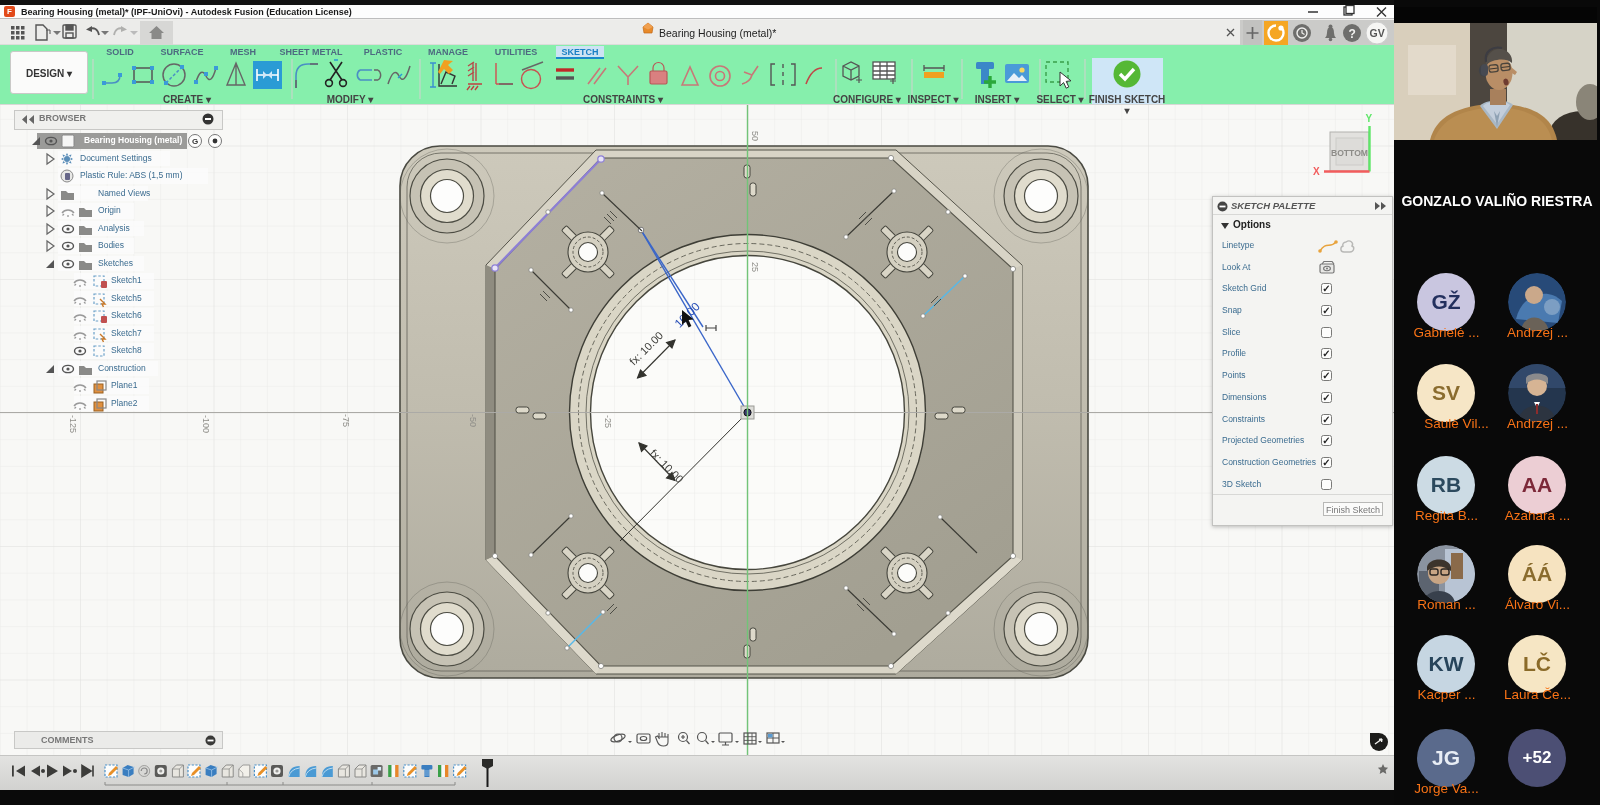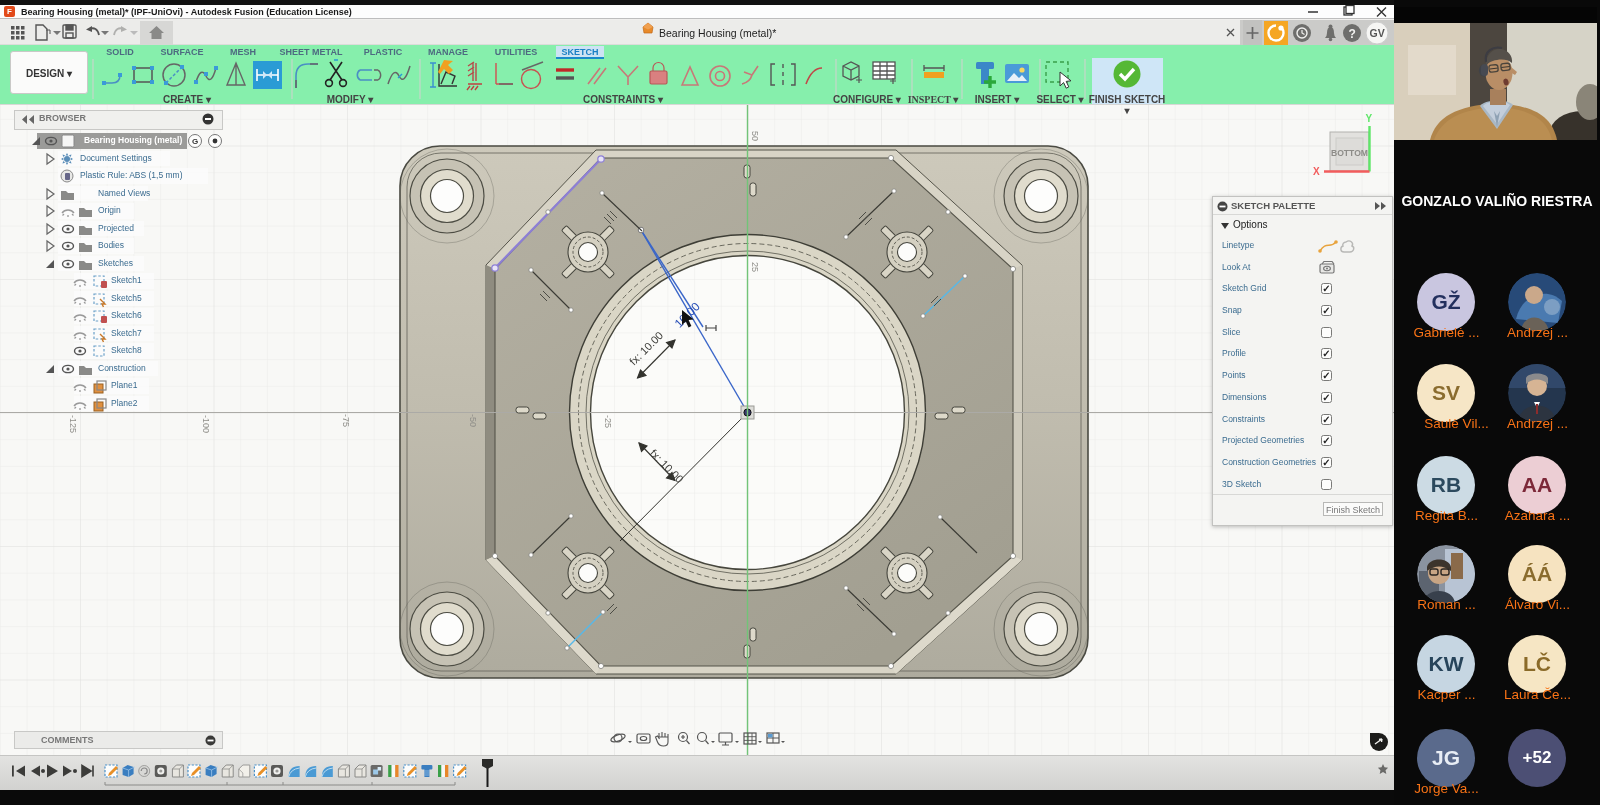--- a/index.html
+++ b/index.html
@@ -31,22 +31,22 @@
 #browser { position:absolute; left:14px; top:110px; width:209px; }
 #bheader { height:20px; background:#f0f0ee; border:1px solid #c8c8c6; font-size:9px; color:#777;
   font-weight:bold; line-height:15px; padding-left:24px; position:relative; }
 .brow { position:relative; height:17.5px; font-size:8.5px; color:#3a6b8f; line-height:17.5px; white-space:nowrap; }
 .brow .bg { position:absolute; left:0; top:1px; bottom:1px; background:rgba(252,252,252,0.75); }
 .brow span { position:relative; }
 
 #palette { position:absolute; left:1212px; top:196px; width:181px; height:330px;
   background:#f4f4f2; border:1px solid #c2c2c0; box-shadow:0 1px 4px rgba(0,0,0,0.25); }
 #palette .phead { height:18px; border-bottom:1px solid #d8d8d6; font-size:9.5px; color:#555;
-  font-weight:bold; line-height:18px; padding-left:18px; position:relative; }
-#palette .popts { height:20px; font-size:10px; font-weight:normal; color:#222; line-height:20px; padding-left:20px; }
+  font-weight:bold; line-height:18px; padding-left:18px; position:relative;font-style:italic; }
+#palette .popts { height:20px; font-size:10px; font-weight:bold; color:#222; line-height:20px; padding-left:20px; }
 .prow { position:relative; height:21.7px; font-size:8.5px; color:#3a6b8f; line-height:21.7px; padding-left:9px; }
 .pchk { position:absolute; left:108px; top:5px; width:11px; height:11px; background:#fdfdfc;
   border:1.5px solid #7a7a78; border-radius:2.5px; font-size:10px; line-height:9px; color:#222;
   text-align:center; font-weight:bold; }
 #finishbtn { position:absolute; right:9px; bottom:9px; width:60px; height:14px; background:#fbfbfa;
   border:1px solid #b8b8b6; font-size:9px; white-space:nowrap; color:#777; text-align:center; line-height:14px; }
 
 #comments { position:absolute; left:14px; top:731px; width:209px; height:18px; background:#ebebe9;
   border:1px solid #c8c8c6; font-size:9px; font-weight:bold; color:#777; line-height:16px; padding-left:26px; }
 #timeline { position:absolute; left:0; top:755px; width:1394px; height:35px;
@@ -140,21 +140,21 @@
     <div class="rtab" style="left:272px;width:78px;">SHEET METAL</div>
     <div class="rtab" style="left:356px;width:54px;">PLASTIC</div>
     <div class="rtab" style="left:420px;width:56px;">MANAGE</div>
     <div class="rtab" style="left:482px;width:68px;">UTILITIES</div>
     <div class="rtab act" style="left:556px;width:48px;">SKETCH</div>
     <div id="designbtn">DESIGN ▾</div>
     <div class="glabel" style="left:152px;width:70px;">CREATE ▾</div>
     <div class="glabel" style="left:315px;width:70px;">MODIFY ▾</div>
     <div class="glabel" style="left:573px;width:100px;">CONSTRAINTS ▾</div>
     <div class="glabel" style="left:832px;width:70px;">CONFIGURE ▾</div>
-    <div class="glabel" style="left:903px;width:60px;font-family:Liberation Serif, serif;">INSPECT ▾</div>
+    <div class="glabel" style="left:903px;width:60px;">INSPECT ▾</div>
     <div class="glabel" style="left:967px;width:60px;">INSERT ▾</div>
     <div class="glabel" style="left:1030px;width:60px;">SELECT ▾</div>
     <div class="glabel" style="left:1087px;width:80px;">FINISH SKETCH ▾</div>
     <svg width="1394" height="59" viewBox="0 45 1394 59" style="position:absolute;left:0;top:0;">
       <g class="seps" stroke="#d2d2d0" stroke-width="1">
         <line x1="93" y1="59" x2="93" y2="99"></line>
             <line x1="292" y1="59" x2="292" y2="99"></line>
         <line x1="420" y1="59" x2="420" y2="99"></line>
             <line x1="836" y1="59" x2="836" y2="99"></line>
         <line x1="912" y1="59" x2="912" y2="99"></line>
@@ -516,21 +516,21 @@
       <span style="position:absolute;left:84px;">Origin</span>
         </div>
     <div class="brow">
           <div class="bg" style="left:44px;width:86px;"></div>
       <svg class="bi" width="80" height="18" viewBox="0 0 80 18" style="position:absolute;left:13px;top:0;">
         <path d="M20 4 L20 14 L27 9 Z" fill="none" stroke="#666" stroke-width="1.2"></path>
         <ellipse cx="41" cy="9" rx="5.5" ry="3.6" fill="none" stroke="#555" stroke-width="1.4"></ellipse>
             <circle cx="41" cy="9" r="1.6" fill="#555"></circle>
         <path d="M52 6 h5 l2 2 h6 v7 h-13 Z" fill="#8a8a88"></path>
       </svg>
-      <span style="position:absolute;left:84px;">Projected</span>
+      <span style="position:absolute;left:84px;">Analysis</span>
         </div>
     <div class="brow">
           <div class="bg" style="left:44px;width:76px;"></div>
       <svg class="bi" width="80" height="18" viewBox="0 0 80 18" style="position:absolute;left:13px;top:0;">
         <path d="M20 4 L20 14 L27 9 Z" fill="none" stroke="#666" stroke-width="1.2"></path>
         <ellipse cx="41" cy="9" rx="5.5" ry="3.6" fill="none" stroke="#555" stroke-width="1.4"></ellipse>
             <circle cx="41" cy="9" r="1.6" fill="#555"></circle>
         <path d="M52 6 h5 l2 2 h6 v7 h-13 Z" fill="#8a8a88"></path>
       </svg>
       <span style="position:absolute;left:84px;">Bodies</span>

